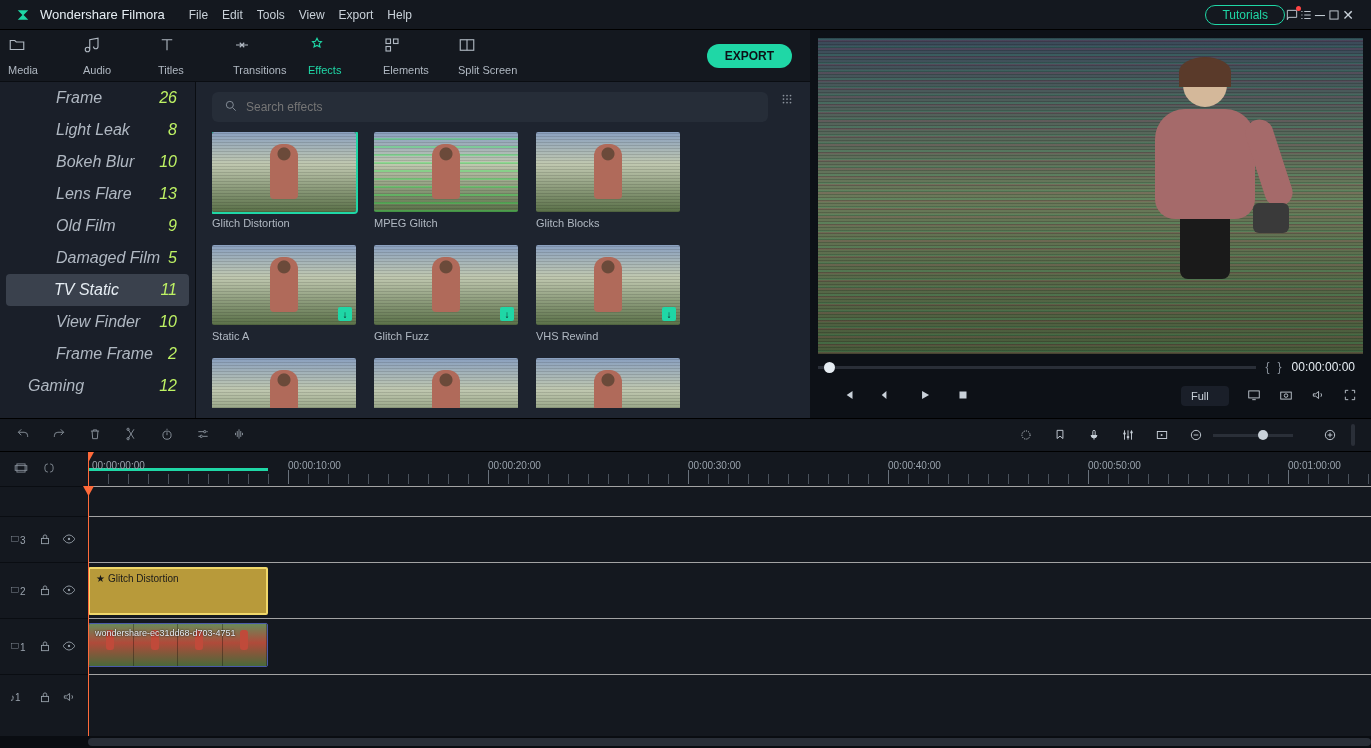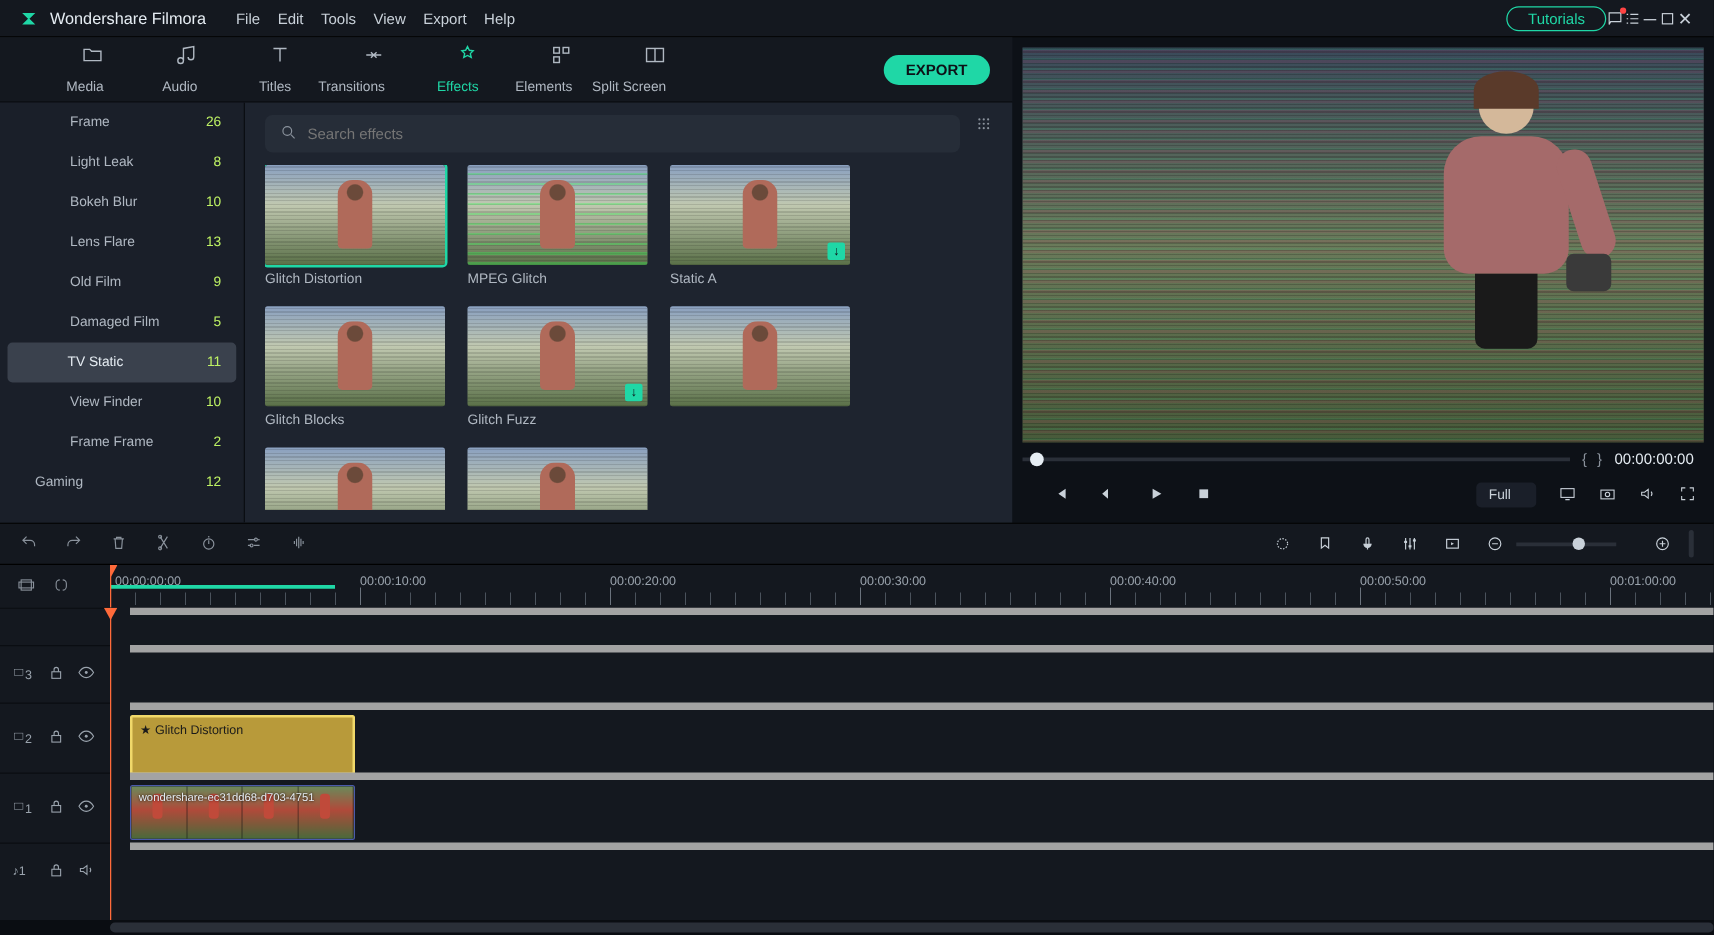--- a/index.html
+++ b/index.html
@@ -15,30 +15,30 @@
 .titlebar .right-ctls { display:flex; align-items:center; }
 .titlebar .tutorials { border:1px solid #1fd7a6; color:#1fd7a6; border-radius:14px; padding:2px 16px; font-size:12px; cursor:pointer; }
 .titlebar .win-btn { width:14px; height:14px; color:#c9d1d9; cursor:pointer; display:flex; align-items:center; justify-content:center; font-size:14px; }
 
 
 .main { display:flex; height:388px; }
 
 
 .left-panel { width:810px; display:flex; flex-direction:column; background:#1a1f29; }
 .tabs-bar { height:52px; background:#14181f; display:flex; align-items:center; padding:0 8px; border-bottom:1px solid #0a0d12; }
-.tab { display:flex; flex-direction:column; align-items:flex-end; justify-content:center; width:75px; height:52px; color:#b0b8c2; cursor:pointer; gap:6px; }
+.tab { display:flex; flex-direction:column; align-items:flex-start; justify-content:center; width:75px; height:52px; color:#b0b8c2; cursor:pointer; gap:6px; }
 .tab.active { color:#1fd7a6; }
 .tab .tab-icon { font-size:16px; }
 .tab .tab-label { font-size:11px; }
 .tabs-spacer { flex:1; }
 .export-btn { background:#1fd7a6; color:#0d1117; font-weight:600; border-radius:14px; padding:5px 18px; font-size:12px; cursor:pointer; margin-right:10px; }
 
 .effects-body { display:flex; flex:1; overflow:hidden; }
 .sidebar { width:196px; background:#1a1f29; overflow-y:auto; border-right:1px solid #0a0d12; }
-.sidebar-item { display:flex; justify-content:space-between; align-items:center; height:32px; padding:0 18px 0 56px; font-size:11px; color:#b0b8c2; cursor:pointer; }
+.sidebar-item { display:flex; justify-content:space-between; align-items:center; height:32px; padding:0 18px 0 56px; font-size:16px; color:#b0b8c2; cursor:pointer;font-style:italic; }
 .sidebar-item.selected { background:#3a414d; color:#e6edf3; border-radius:4px; margin:0 6px; padding:0 12px 0 48px; }
 .sidebar-item.top-level { padding-left:28px; }
 .sidebar-item .count { color:#bef264; }
 
 .content { flex:1; background:#1e242f; display:flex; flex-direction:column; padding:10px 16px; overflow:hidden; }
 .search-row { display:flex; align-items:flex-start; gap:12px; margin-bottom:10px; }
 .search-box { flex:1; background:#262d38; border-radius:6px; height:30px; display:flex; align-items:center; padding:0 12px; }
 .search-box input { background:transparent; border:none; outline:none; color:#8a929c; font-size:12px; flex:1; }
 .search-icon { color:#8a929c; margin-right:8px; }
 .grid-icon { color:#8a929c; cursor:pointer; font-size:14px; }
@@ -99,21 +99,21 @@
 .playhead { position:absolute; left:0; top:0; bottom:0; width:1px; background:#ff6a3a; z-index:10; }
 .playhead::before { content:""; position:absolute; top:0; left:-5px; width:11px; height:10px; background:#ff6a3a; clip-path:polygon(0 0,100% 0,50% 100%); }
 .green-range { position:absolute; top:16px; left:0; width:180px; height:3px; background:#1fd7a6; }
 
 .tl-tracks { flex:1; display:flex; overflow:hidden; position:relative; }
 .tl-gutter { width:88px; display:flex; flex-direction:column; }
 .track-head { height:46px; display:flex; align-items:center; gap:10px; padding-left:10px; color:#9aa3ad; font-size:10px; border-top:1px solid #0a0d12; }
 .track-head.h56 { height:56px; }
 .track-head .tlabel { width:18px; }
 .tl-body { flex:1; position:relative; }
-.track-row { height:46px; border-top:6px solid #a3a3a3; position:relative;margin-left:16px; }
+.track-row { height:46px; border-top:1px solid #a3a3a3; position:relative; }
 .track-row.h56 { height:56px; }
 
 .clip-effect { position:absolute; left:0; top:4px; height:48px; width:180px; background:#b89a3a; border:2px solid #f0d86a; border-radius:2px; padding:4px 6px; font-size:10px; color:#1a1a1a; }
 .clip-effect .star { color:#1a1a1a; margin-right:3px; }
 .clip-video { position:absolute; left:0; top:4px; height:44px; width:180px; border:1px solid #4a5aaa; border-radius:2px; overflow:hidden; display:flex;justify-content:space-between; }
 .clip-video .frame { flex:1; background:linear-gradient(180deg,#6a8a5a 0%,#b04a3a 45%,#4a6a3a 100%); border-right:1px solid rgba(0,0,0,.3); position:relative; }
 .clip-video .frame::before { content:""; position:absolute; left:40%; top:15%; width:8px; height:20px; background:#c04a3a; border-radius:3px; }
 .clip-video .filename { position:absolute; top:4px; left:6px; font-size:9px; color:#e6edf3; text-shadow:0 0 2px #000; z-index:2; white-space:nowrap; }
 
 .tl-scroll { height:12px; background:#0a0d12; display:flex; }
@@ -295,36 +295,42 @@
               </div>
               <div class="thumb-label">Glitch Distortion</div>
             </div>
             <div class="thumb">
               <div class="thumb-img mpeg">
                 <div class="thumb-person"></div>
               </div>
               <div class="thumb-label">MPEG Glitch</div>
             </div>
             <div class="thumb">
+              <div class="thumb-img ">
+                <div class="thumb-person"></div>
+              </div>
+              <div class="thumb-label">Glitch Blocks</div>
+            </div>
+            <div class="thumb">
               <div class="thumb-img vhs">
                 <div class="thumb-person"></div>
               </div>
               <div class="thumb-label">Static A</div>
             </div>
             <div class="thumb">
-              <div class="thumb-img ">
-                <div class="thumb-person"></div>
-              </div>
-              <div class="thumb-label">Glitch Blocks</div>
-            </div>
-            <div class="thumb">
               <div class="thumb-img vhs">
                 <div class="thumb-person"></div>
               </div>
               <div class="thumb-label">Glitch Fuzz</div>
+            </div>
+            <div class="thumb">
+              <div class="thumb-img vhs">
+                <div class="thumb-person"></div>
+              </div>
+              <div class="thumb-label">VHS Rewind</div>
             </div>
             <div class="thumb">
               <div class="thumb-img ">
                 <div class="thumb-person"></div>
               </div>
               <div class="thumb-label"></div>
             </div>
             <div class="thumb">
               <div class="thumb-img ">
                 <div class="thumb-person"></div>

